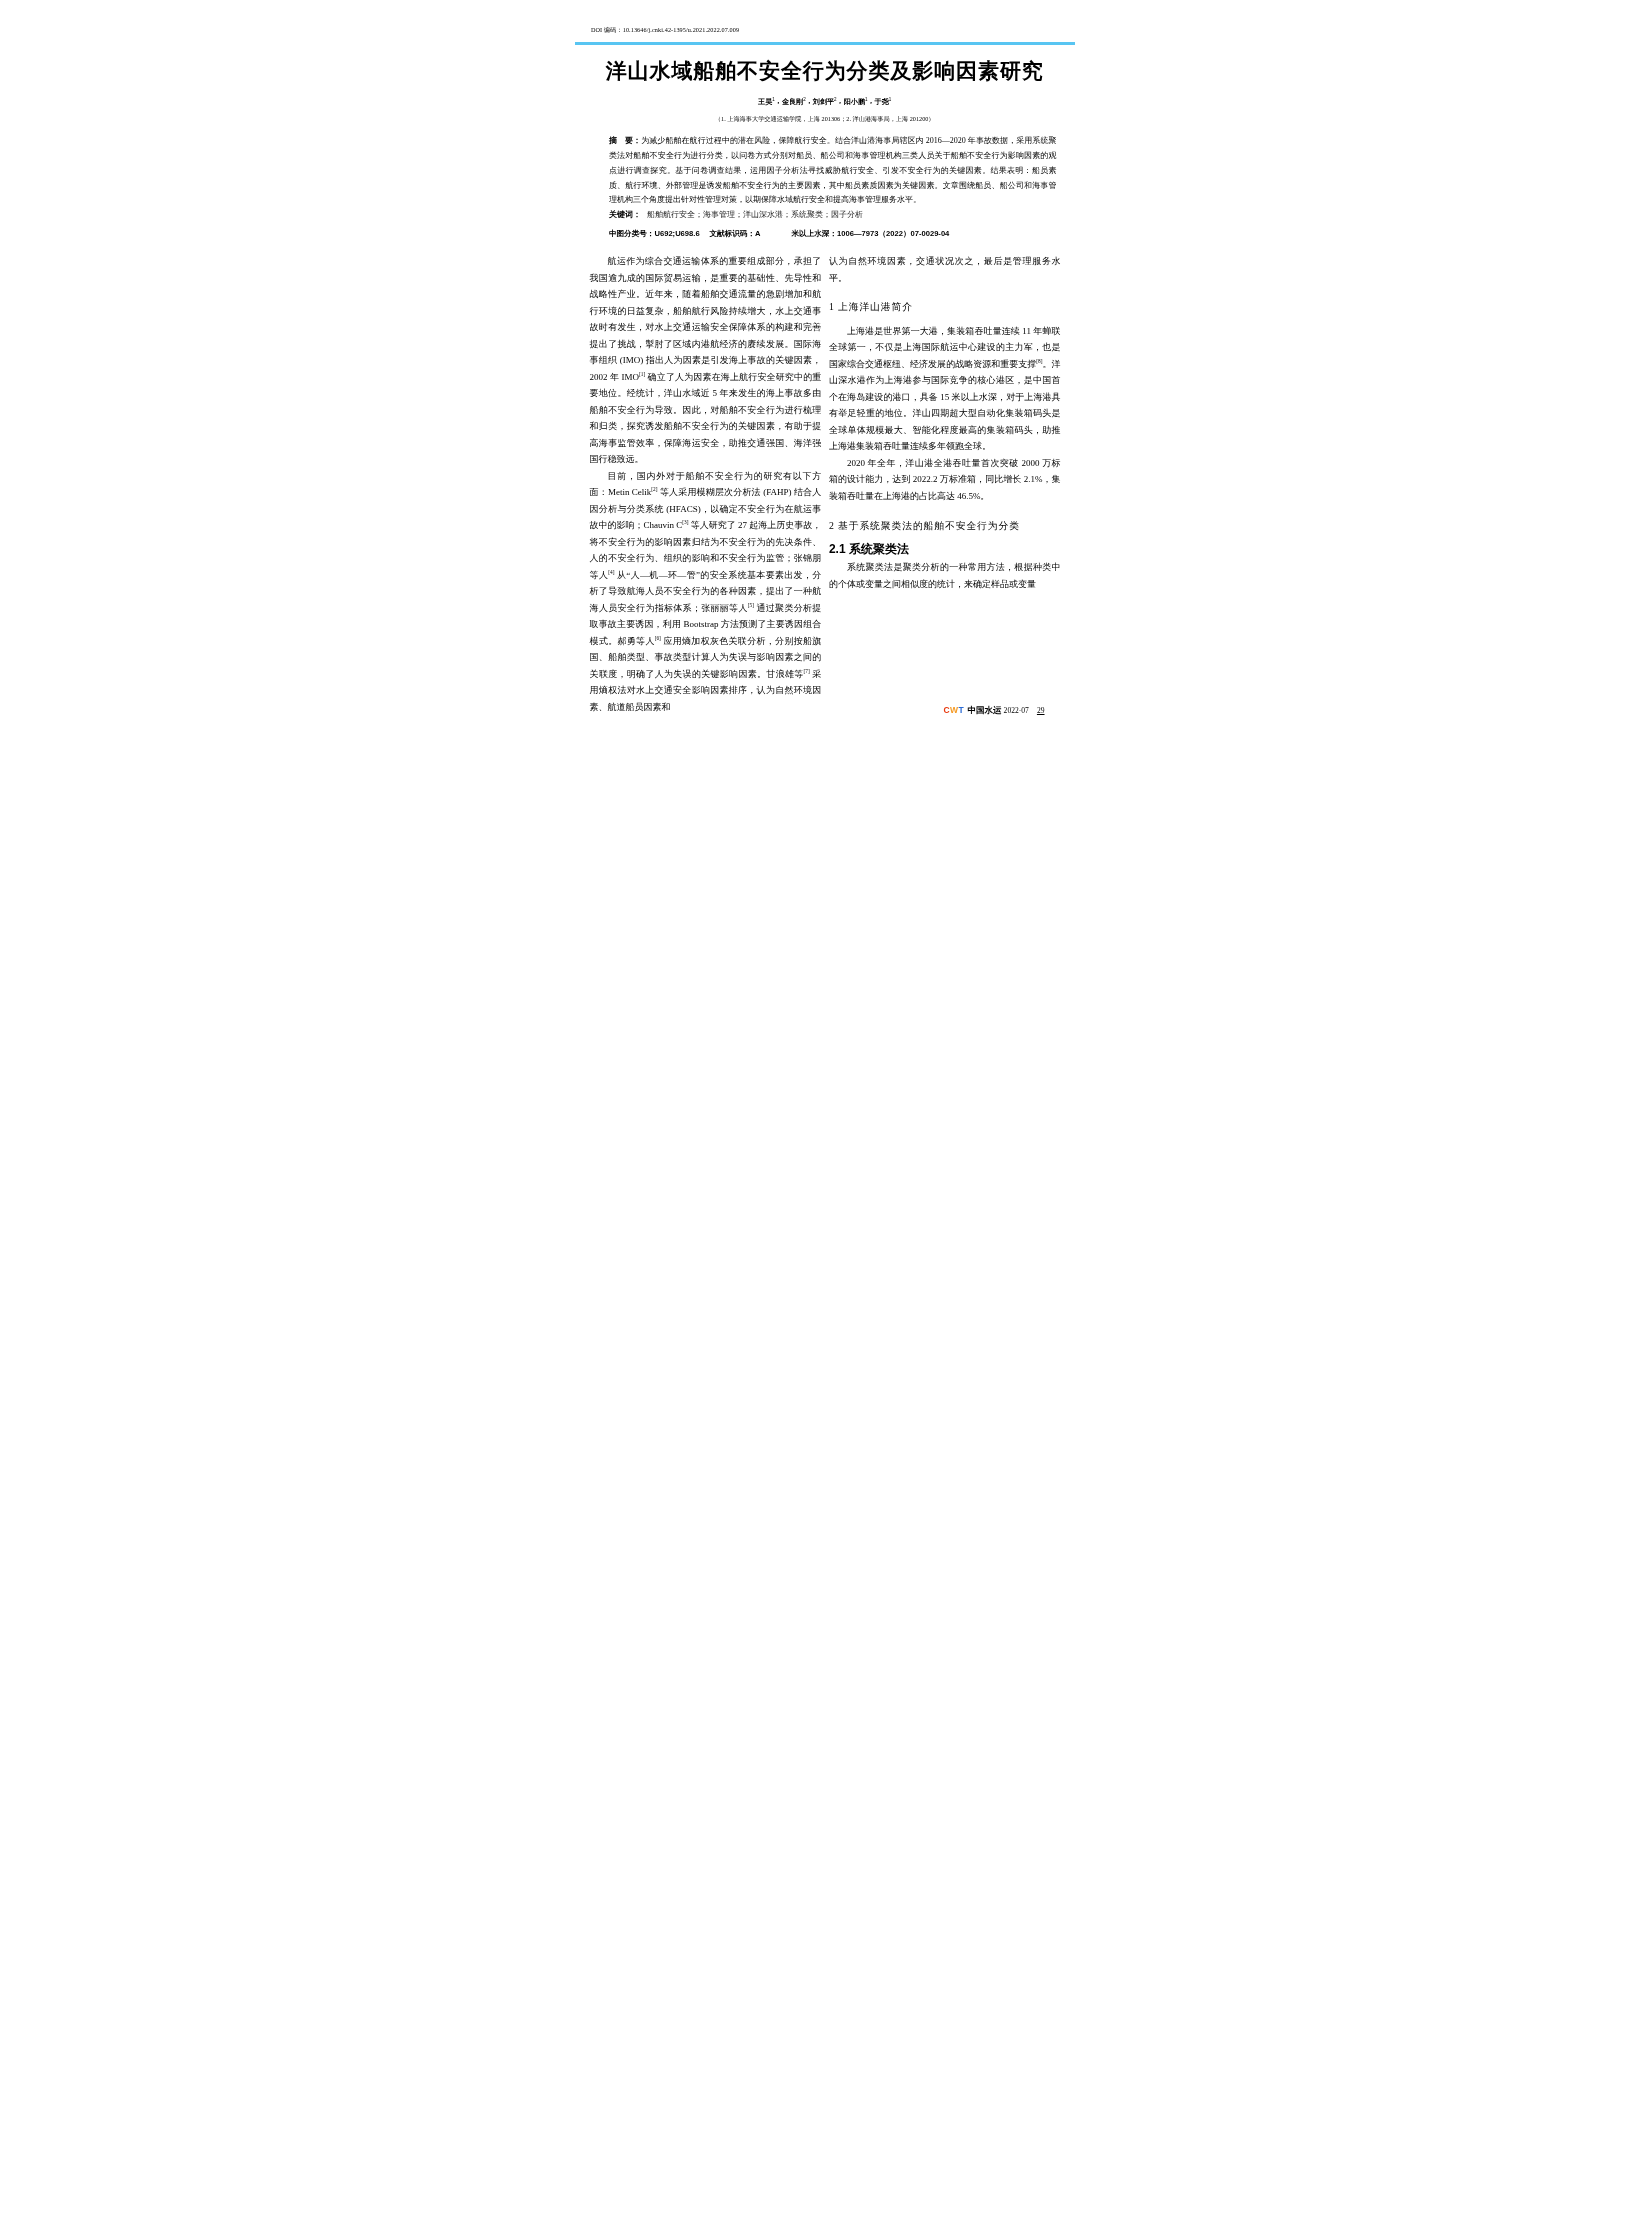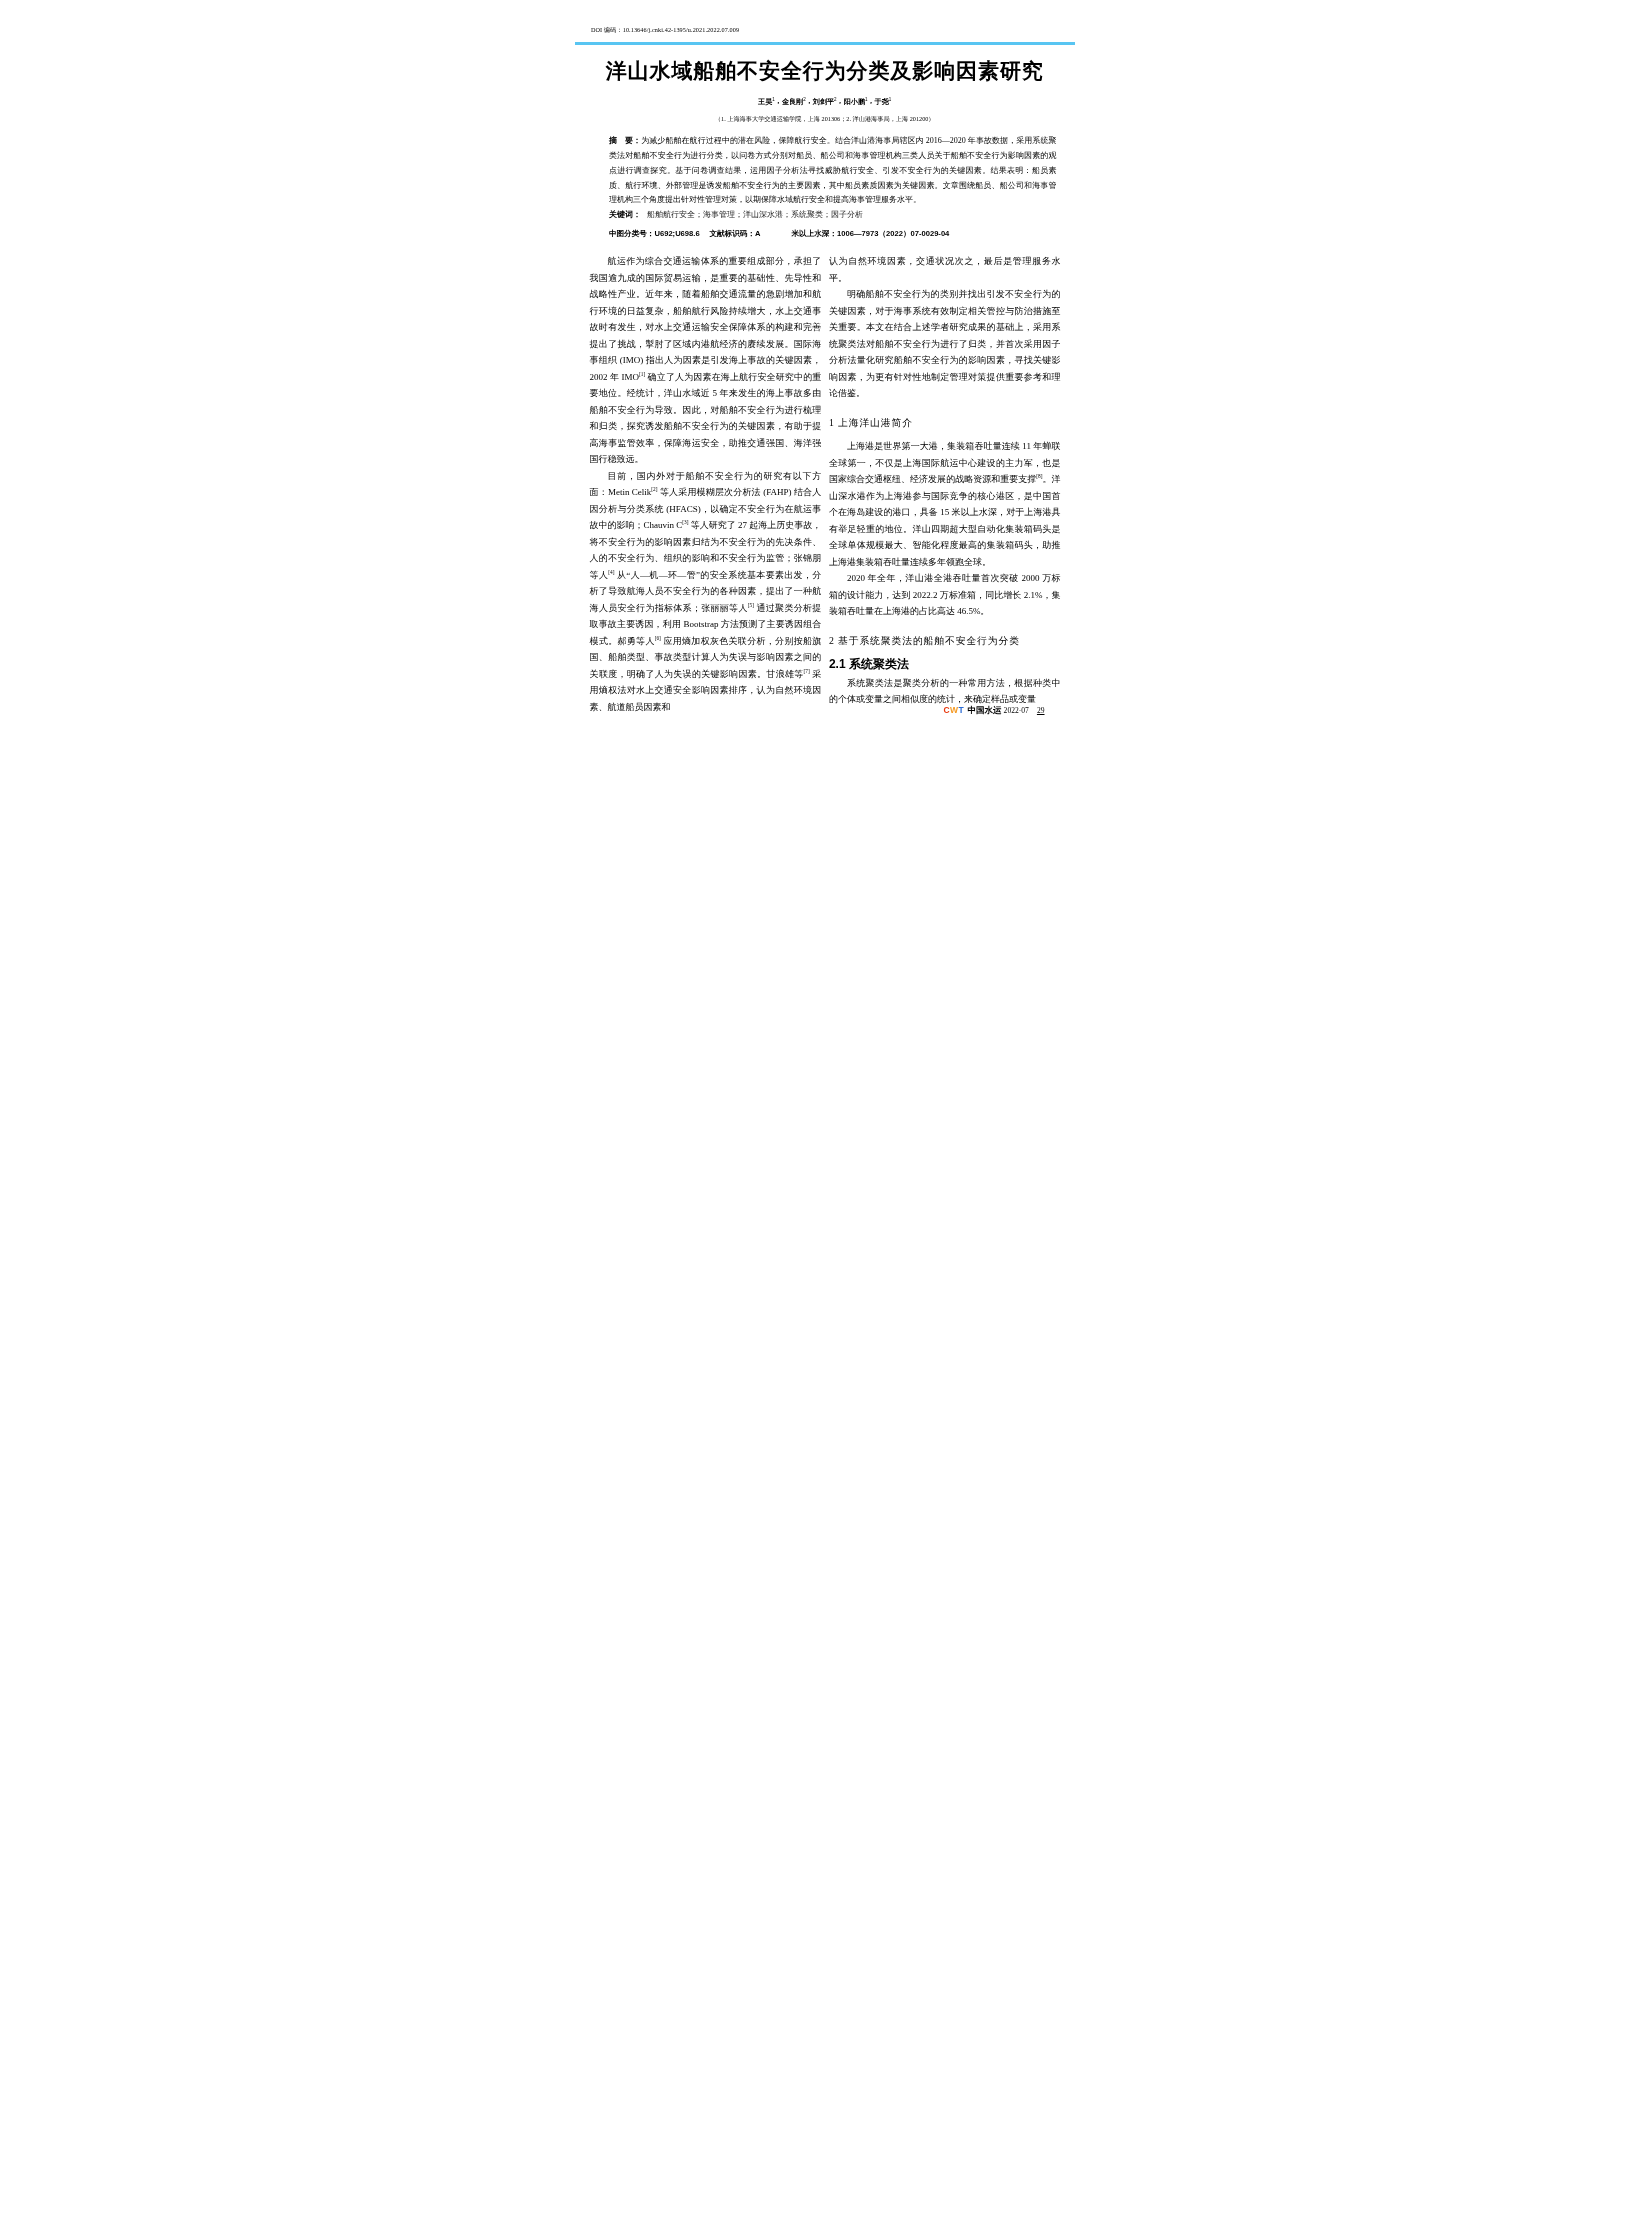--- a/index.html
+++ b/index.html
@@ -143,21 +143,20 @@
       <span>中图分类号：</span><span>U692;U698.6</span><span class="gap-s"></span><span>文献标识码：</span><span>A</span><span class="gap-l"></span><span>米以上水深：</span><span>1006—7973（2022）07-0029-04</span>
     </div>
 
     <div class="columns">
       <div class="col">
           <div class="block body">航运作为综合交通运输体系的重要组成部分，承担了我国逾九成的国际贸易运输，是重要的基础性、先导性和战略性产业。近年来，随着船舶交通流量的急剧增加和航行环境的日益复杂，船舶航行风险持续增大，水上交通事故时有发生，对水上交通运输安全保障体系的构建和完善提出了挑战，掣肘了区域内港航经济的赓续发展。国际海事组织 (IMO) 指出人为因素是引发海上事故的关键因素，2002 年 IMO<sup class="ref">[1]</sup> 确立了人为因素在海上航行安全研究中的重要地位。经统计，洋山水域近 5 年来发生的海上事故多由船舶不安全行为导致。因此，对船舶不安全行为进行梳理和归类，探究诱发船舶不安全行为的关键因素，有助于提高海事监管效率，保障海运安全，助推交通强国、海洋强国行稳致远。</div>
           <div class="block body">目前，国内外对于船舶不安全行为的研究有以下方面：Metin Celik<sup class="ref">[2]</sup> 等人采用模糊层次分析法 (FAHP) 结合人因分析与分类系统 (HFACS)，以确定不安全行为在航运事故中的影响；Chauvin C<sup class="ref">[3]</sup> 等人研究了 27 起海上历史事故，将不安全行为的影响因素归结为不安全行为的先决条件、人的不安全行为、组织的影响和不安全行为监管；张锦朋等人<sup class="ref">[4]</sup> 从“人—机—环—管”的安全系统基本要素出发，分析了导致航海人员不安全行为的各种因素，提出了一种航海人员安全行为指标体系；张丽丽等人<sup class="ref">[5]</sup> 通过聚类分析提取事故主要诱因，利用 Bootstrap 方法预测了主要诱因组合模式。郝勇等人<sup class="ref">[6]</sup> 应用熵加权灰色关联分析，分别按船旗国、船舶类型、事故类型计算人为失误与影响因素之间的关联度，明确了人为失误的关键影响因素。甘浪雄等<sup class="ref">[7]</sup> 采用熵权法对水上交通安全影响因素排序，认为自然环境因素、航道船员因素和</div>
         </div>
       <div class="col">
           <div class="block body-noindent">认为自然环境因素，交通状况次之，最后是管理服务水平。</div>
-          <div class="block body">明确船舶不安全行为的类别并找出引发不安全行为的关键因素，对于海事系统有效制定相关管控与防治措施至关重要。本文在结合上述学者研究成果的基础上，采用系统聚类法对船舶不安全行为进行了归类，并首次采用因子分析法量化研究船舶不安全行为的影响因素，寻找关键影响因素，为更有针对性地制定管理对策提供重要参考和理论借鉴。</div>
           <div class="block section">1 上海洋山港简介</div>
           <div class="block body">上海港是世界第一大港，集装箱吞吐量连续 11 年蝉联全球第一，不仅是上海国际航运中心建设的主力军，也是国家综合交通枢纽、经济发展的战略资源和重要支撑<sup class="ref">[8]</sup>。洋山深水港作为上海港参与国际竞争的核心港区，是中国首个在海岛建设的港口，具备 15 米以上水深，对于上海港具有举足轻重的地位。洋山四期超大型自动化集装箱码头是全球单体规模最大、智能化程度最高的集装箱码头，助推上海港集装箱吞吐量连续多年领跑全球。</div>
           <div class="block body">2020 年全年，洋山港全港吞吐量首次突破 2000 万标箱的设计能力，达到 2022.2 万标准箱，同比增长 2.1%，集装箱吞吐量在上海港的占比高达 46.5%。</div>
           <div class="block section">2 基于系统聚类法的船舶不安全行为分类</div>
           <div class="block subsection">2.1 系统聚类法</div>
           <div class="block body">系统聚类法是聚类分析的一种常用方法，根据种类中的个体或变量之间相似度的统计，来确定样品或变量</div>
         </div>
     </div>
   </div>
 

